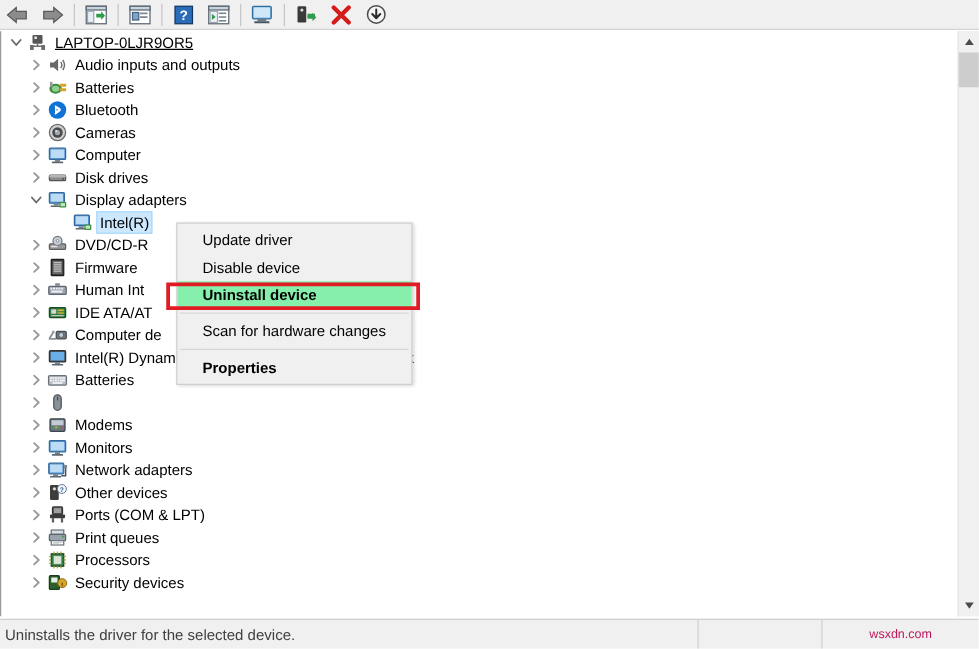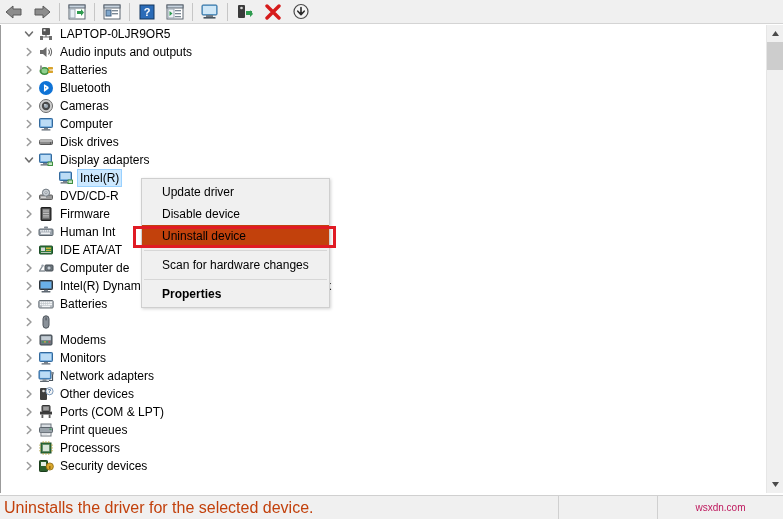--- a/index.html
+++ b/index.html
@@ -78,21 +78,21 @@
   .lbl {
     font-size: 12px;
     color: #000;
     line-height: 16px;
     padding: 0 2px;
   }
   .row.selected .lbl {
     background: #cce8ff;
     outline: 1px solid #99d1ff;
   }
-  .d0 { padding-left: 20px; }
+  .d0 { padding-left: 4px; text-decoration: underline; }
   .d1 { padding-left: 20px; }
   .d2 { padding-left: 40px; }
 
   
   #vscroll {
     position: absolute;
     right: 0; top: 25px;
     width: 17px; height: 468px;
     background: #f0f0f0;
     border-left: 1px solid #e6e6e6;
@@ -132,21 +132,21 @@
   }
   .mi {
     height: 22px;
     line-height: 22px;
     padding-left: 20px;
     font-size: 12px;
     color: #000;
     white-space: nowrap;
   }
   .mi.bold { font-weight: bold; }
-  .mi.hl { background: #c2410c; }
+  .mi.hl { background: #86efac; font-weight: bold; }
   .msep {
     height: 1px;
     background: #d7d7d7;
     margin: 3px 2px;
   }
 
   
   #redbox {
     position: absolute;
     left: 133px; top: 226px;
@@ -165,22 +165,22 @@
     border-top: 1px solid #d0d0d0;
     box-sizing: border-box;
     display: flex;
     align-items: stretch;
   }
   #status-text {
     flex: 1 1 auto;
     border-right: 1px solid #d0d0d0;
     display: flex; align-items: center;
     padding-left: 4px;
-    font-size: 16px;
-    color: #c2410c;
+    font-size: 12px;
+    color: #404040;
   }
   #status-mid {
     width: 98px;
     border-right: 1px solid #d0d0d0;
   }
   #watermark {
     width: 125px;
     display: flex; align-items: center; justify-content: center;
     font-size: 10px;
     color: #be185d;

